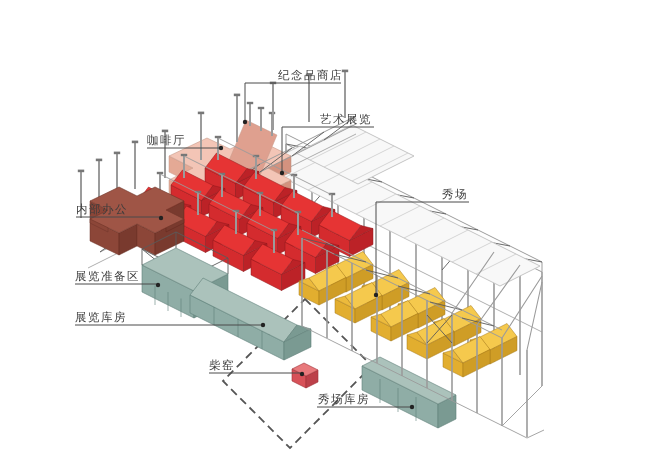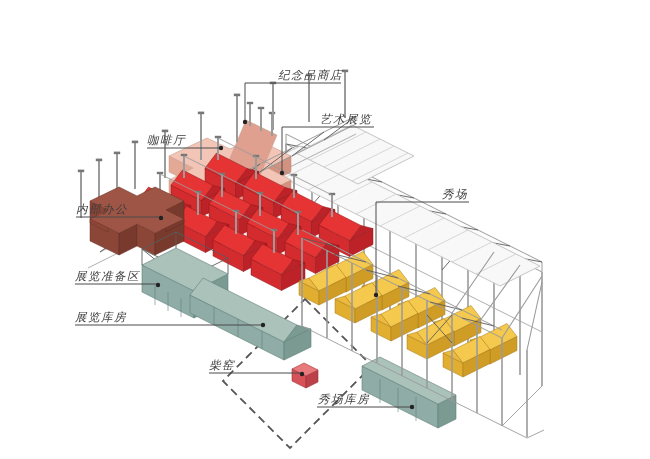--- a/index.html
+++ b/index.html
@@ -8,21 +8,21 @@
     --pink-top:#f3c5b6; --pink-side:#e4a995; --pink-dark:#d3927f;
     --souvenir:#dfa08f; --souvenir-dark:#c9886f;
     --brown-top:#9f5546; --brown-side:#8c4638; --brown-dark:#793a2e;
     --red-roof:#e63434; --red-wall:#d42b2e; --red-dark:#bc2227; --red-line:#8f191d;
     --teal-top:#abc2bb; --teal-wall:#8fada6; --teal-dark:#7a9a92; --teal-line:#5f7f78;
     --yellow-roof:#f5c94d; --yellow-gable:#ecba3c; --yellow-wall:#e2ae2f; --yellow-dark:#cf9d26; --yellow-line:#a5791a;
     --kiln-top:#e8797c; --kiln-front:#d75158; --kiln-side:#bc4049;
     --ink:#3c3c3c; --leader:#4a4a4a; --dash:#555555; --bg:#ffffff;
   }
   html,body{margin:0;padding:0;background:var(--bg);}
-  .stage{width:650px;height:459px;position:relative;background:var(--bg);overflow:hidden;font-style:italic;}
+  .stage{width:650px;height:459px;position:relative;background:var(--bg);overflow:hidden;}
   svg{display:block;}
   text{font-family:"DejaVu Sans","Liberation Sans",sans-serif;font-size:11.5px;fill:var(--ink);letter-spacing:1.5px;}
   .ln{stroke:var(--leader);stroke-width:1;fill:none;}
   .dot{fill:#222;}
   .fr{stroke:var(--frame);fill:none;}
   .lat{stroke:var(--lattice);stroke-width:0.9;fill:none;}
   .band{fill:#fdfdfd;stroke:var(--frame);stroke-width:1;}
   .roofw{fill:var(--roof-white);stroke:var(--frame-light);stroke-width:1;}
   .raf{stroke:var(--rafter);stroke-width:0.8;}
   .post{fill:var(--frame);}

